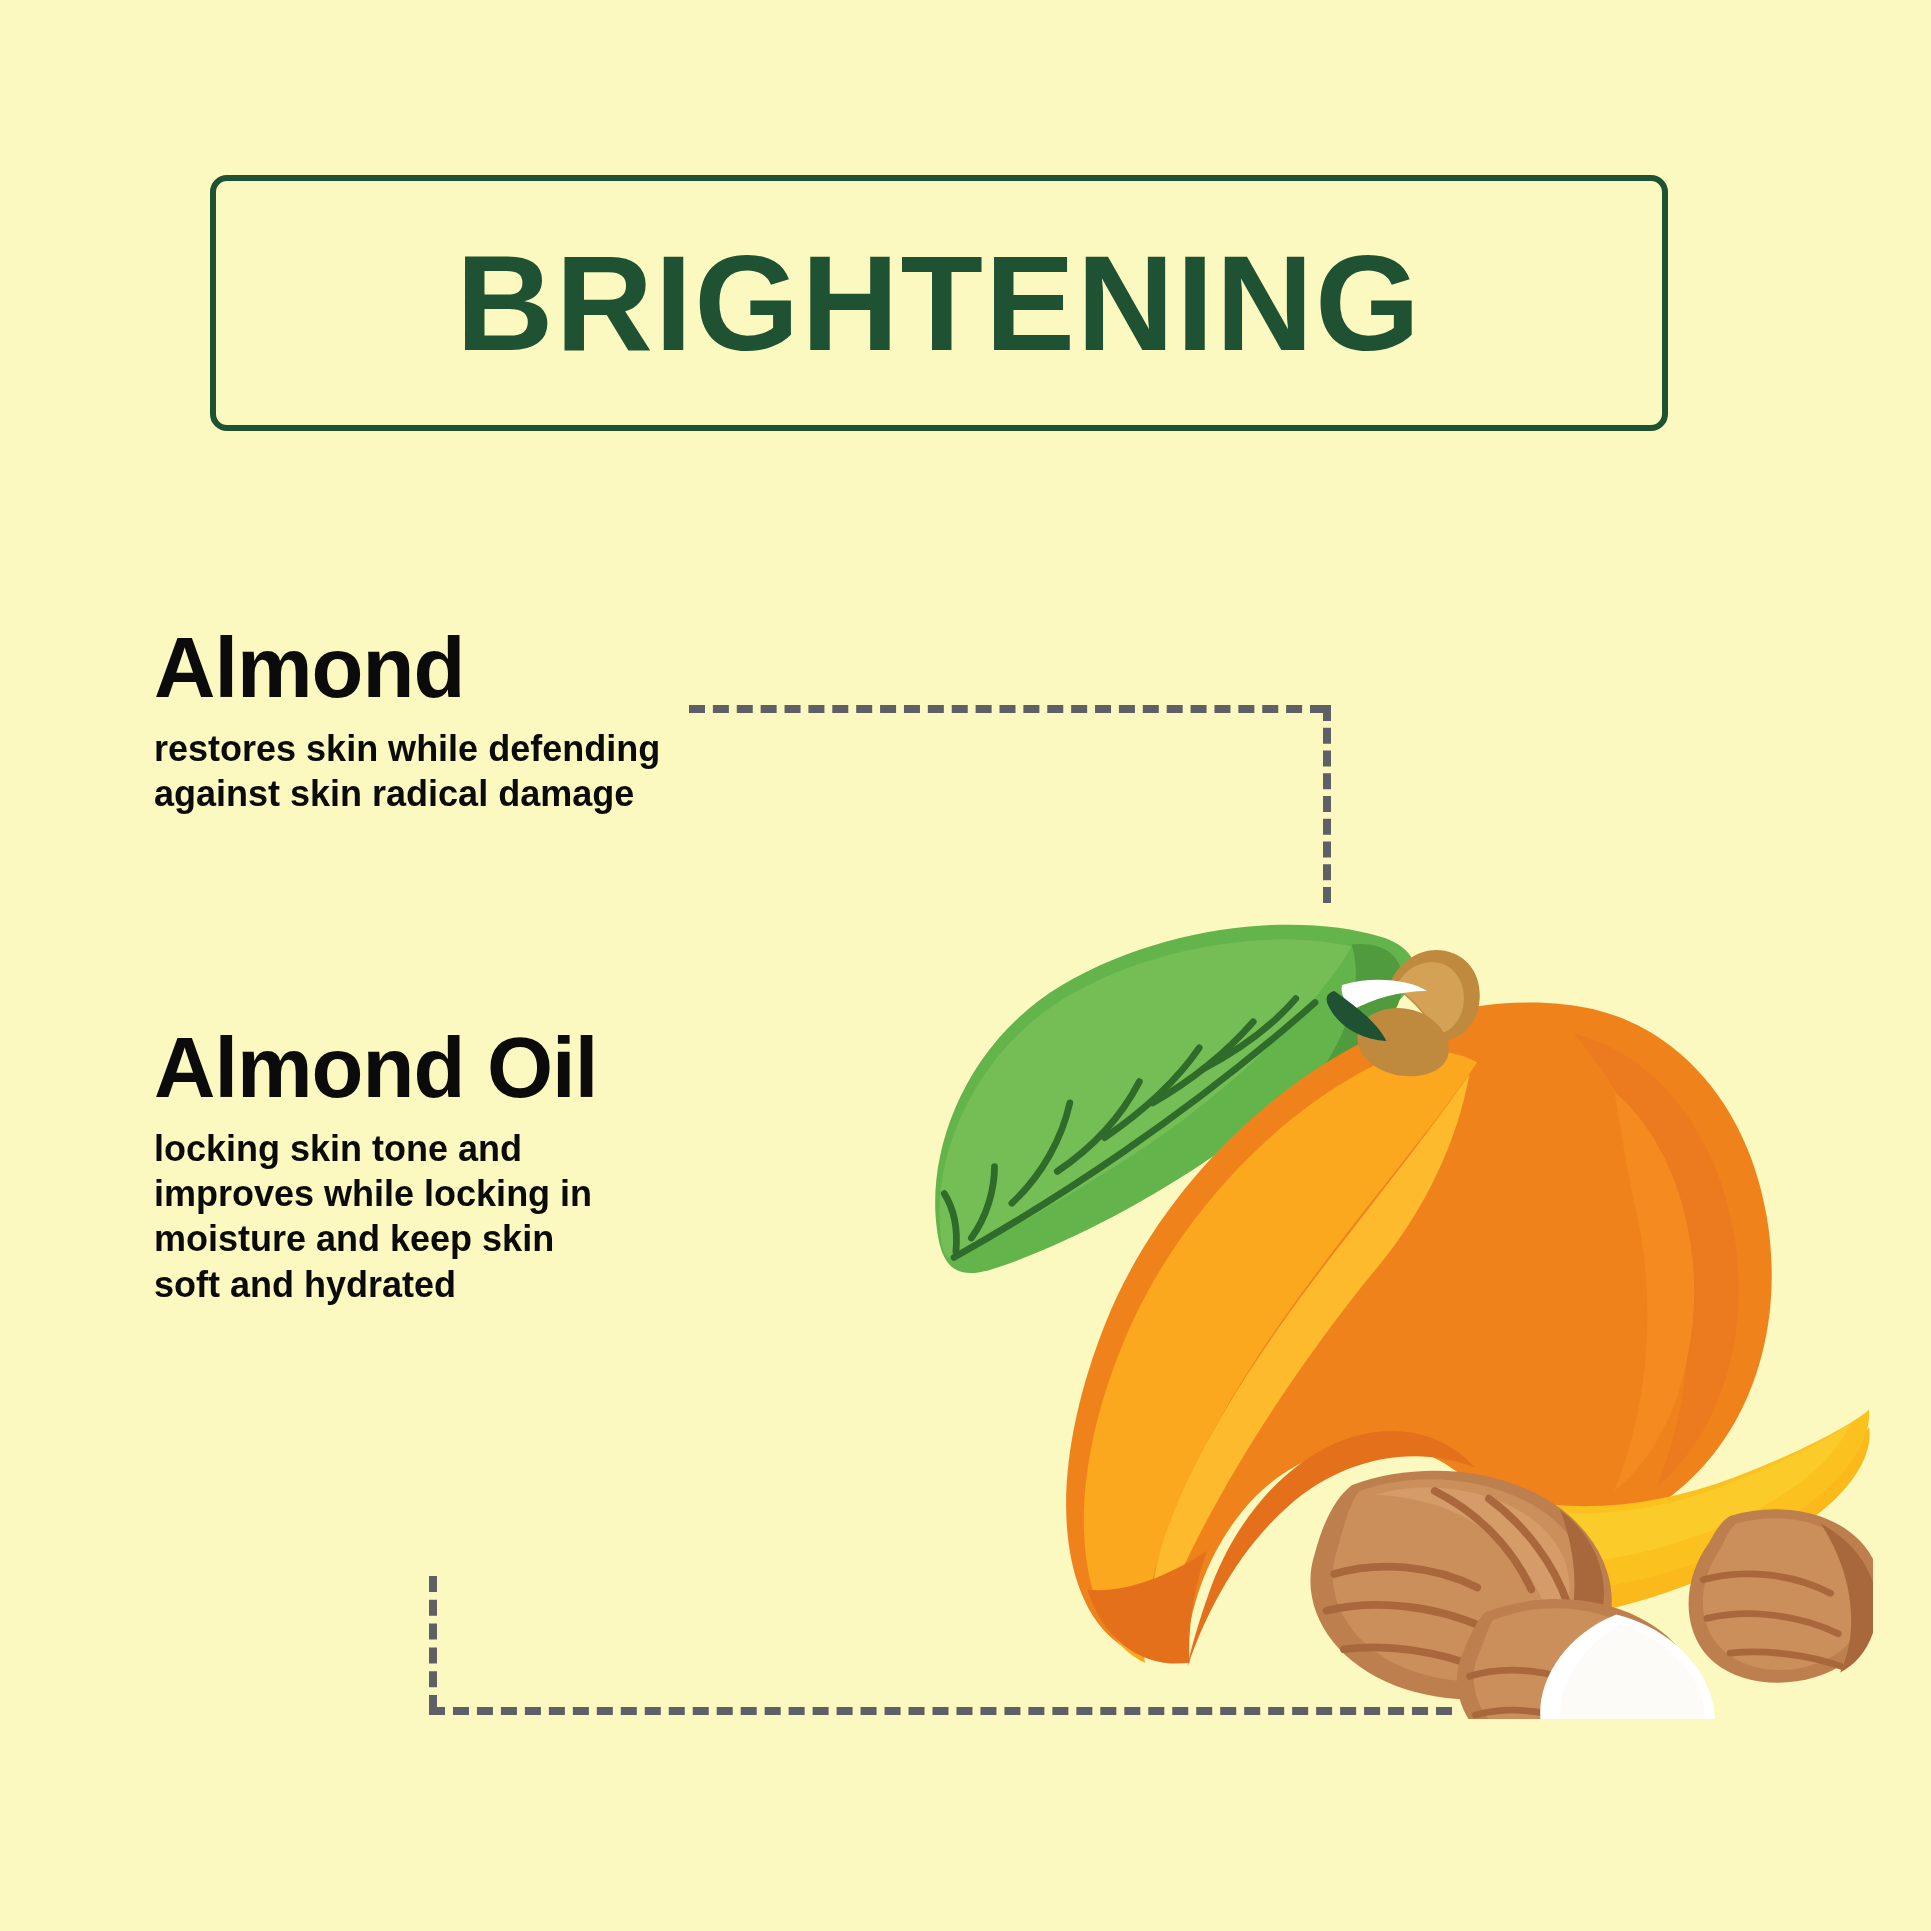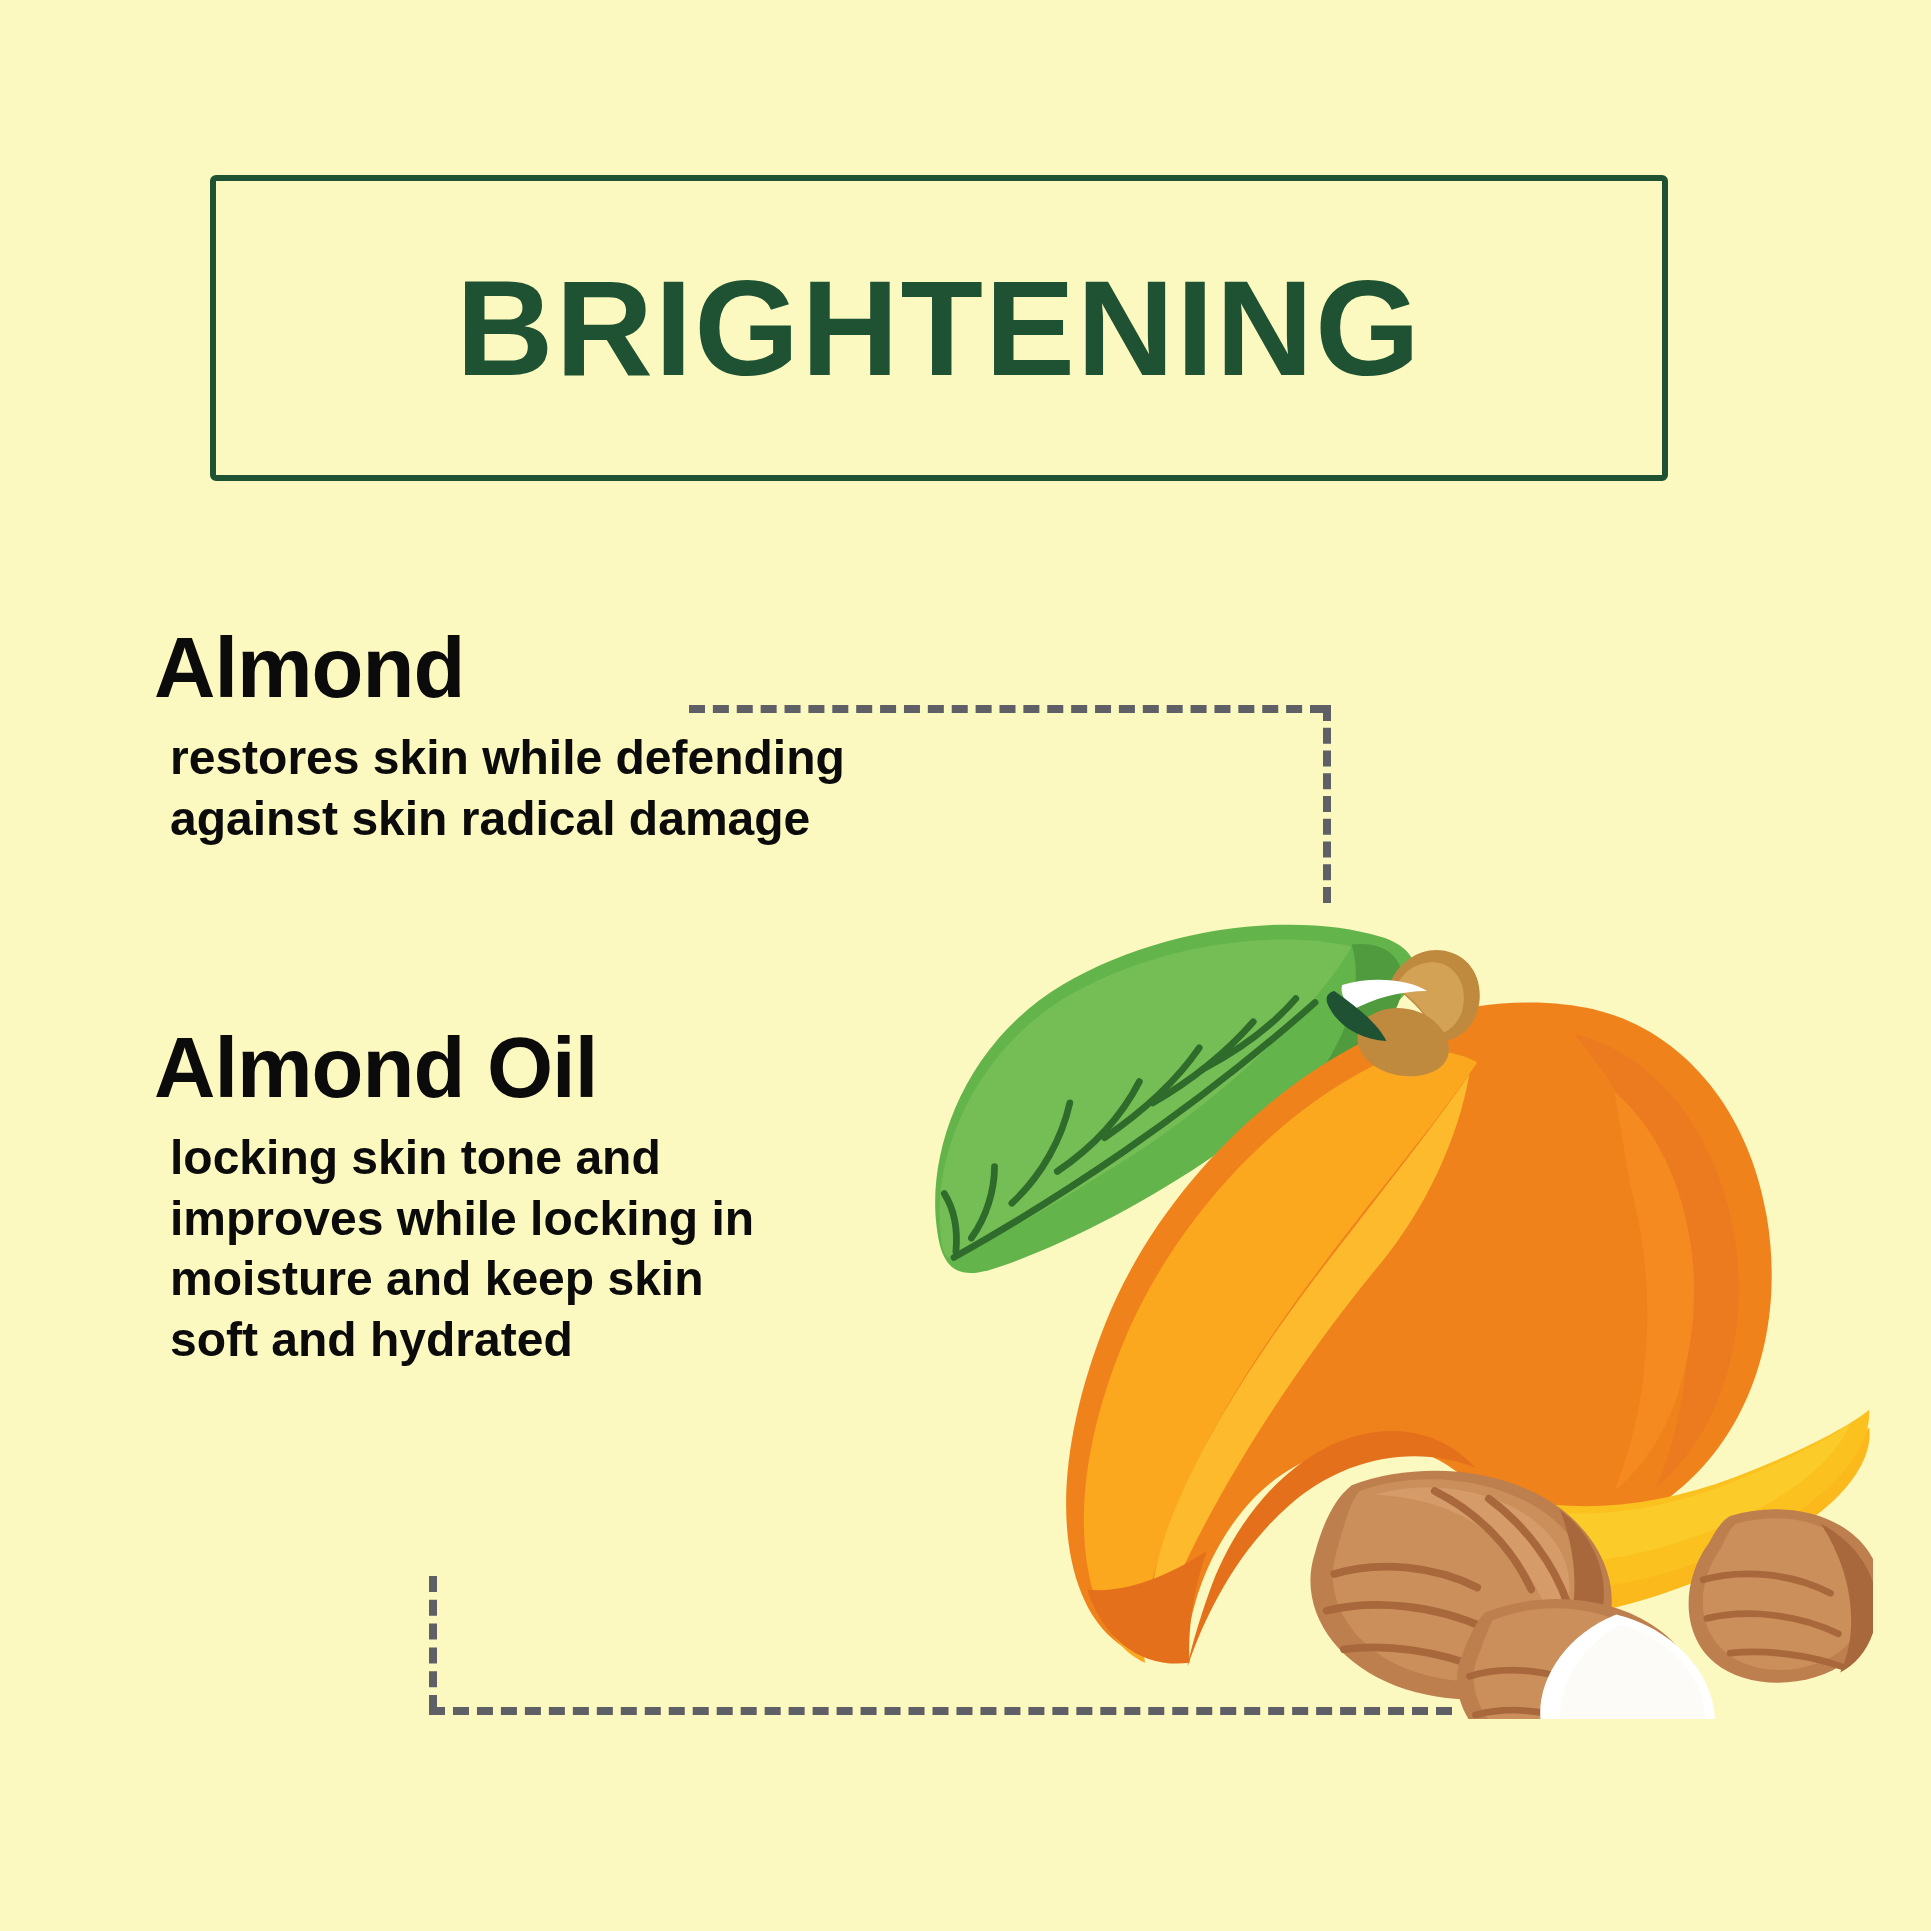--- a/index.html
+++ b/index.html
@@ -19,23 +19,23 @@
     height: 1931px;
     background: #FBF8C0;
   }
 
   
   .title-box {
     position: absolute;
     left: 210px;
     top: 175px;
     width: 1458px;
-    height: 306px;
+    height: 256px;
     border: 6.8px solid #1E5233;
-    border-radius: 6px;
+    border-radius: 17px;
     box-sizing: border-box;
     display: flex;
     align-items: center;
     justify-content: center;
   }
   .title-text {
     color: #1E5233;
     font-size: 135px;
     font-weight: 700;
     letter-spacing: 1.9px;
@@ -56,24 +56,24 @@
     color: #0B0B0B;
     font-size: 85px;
     font-weight: 700;
     line-height: 1.05;
     margin: 0 0 13.5px 0;
     letter-spacing: -1px;
     font-family: "Liberation Sans", sans-serif;
   }
   .ing-desc {
     color: #0B0B0B;
-    font-size: 48px;
+    font-size: 36px;
     font-weight: 600;
     line-height: 1.26;
-    margin: 16px;
+    margin: 0;
     font-family: "Liberation Sans", sans-serif;
   }
   .ing-desc span { display: block; }
 
   
   .dash-h, .dash-v {
     position: absolute;
     background-image: none;
   }
   .dash-h {

